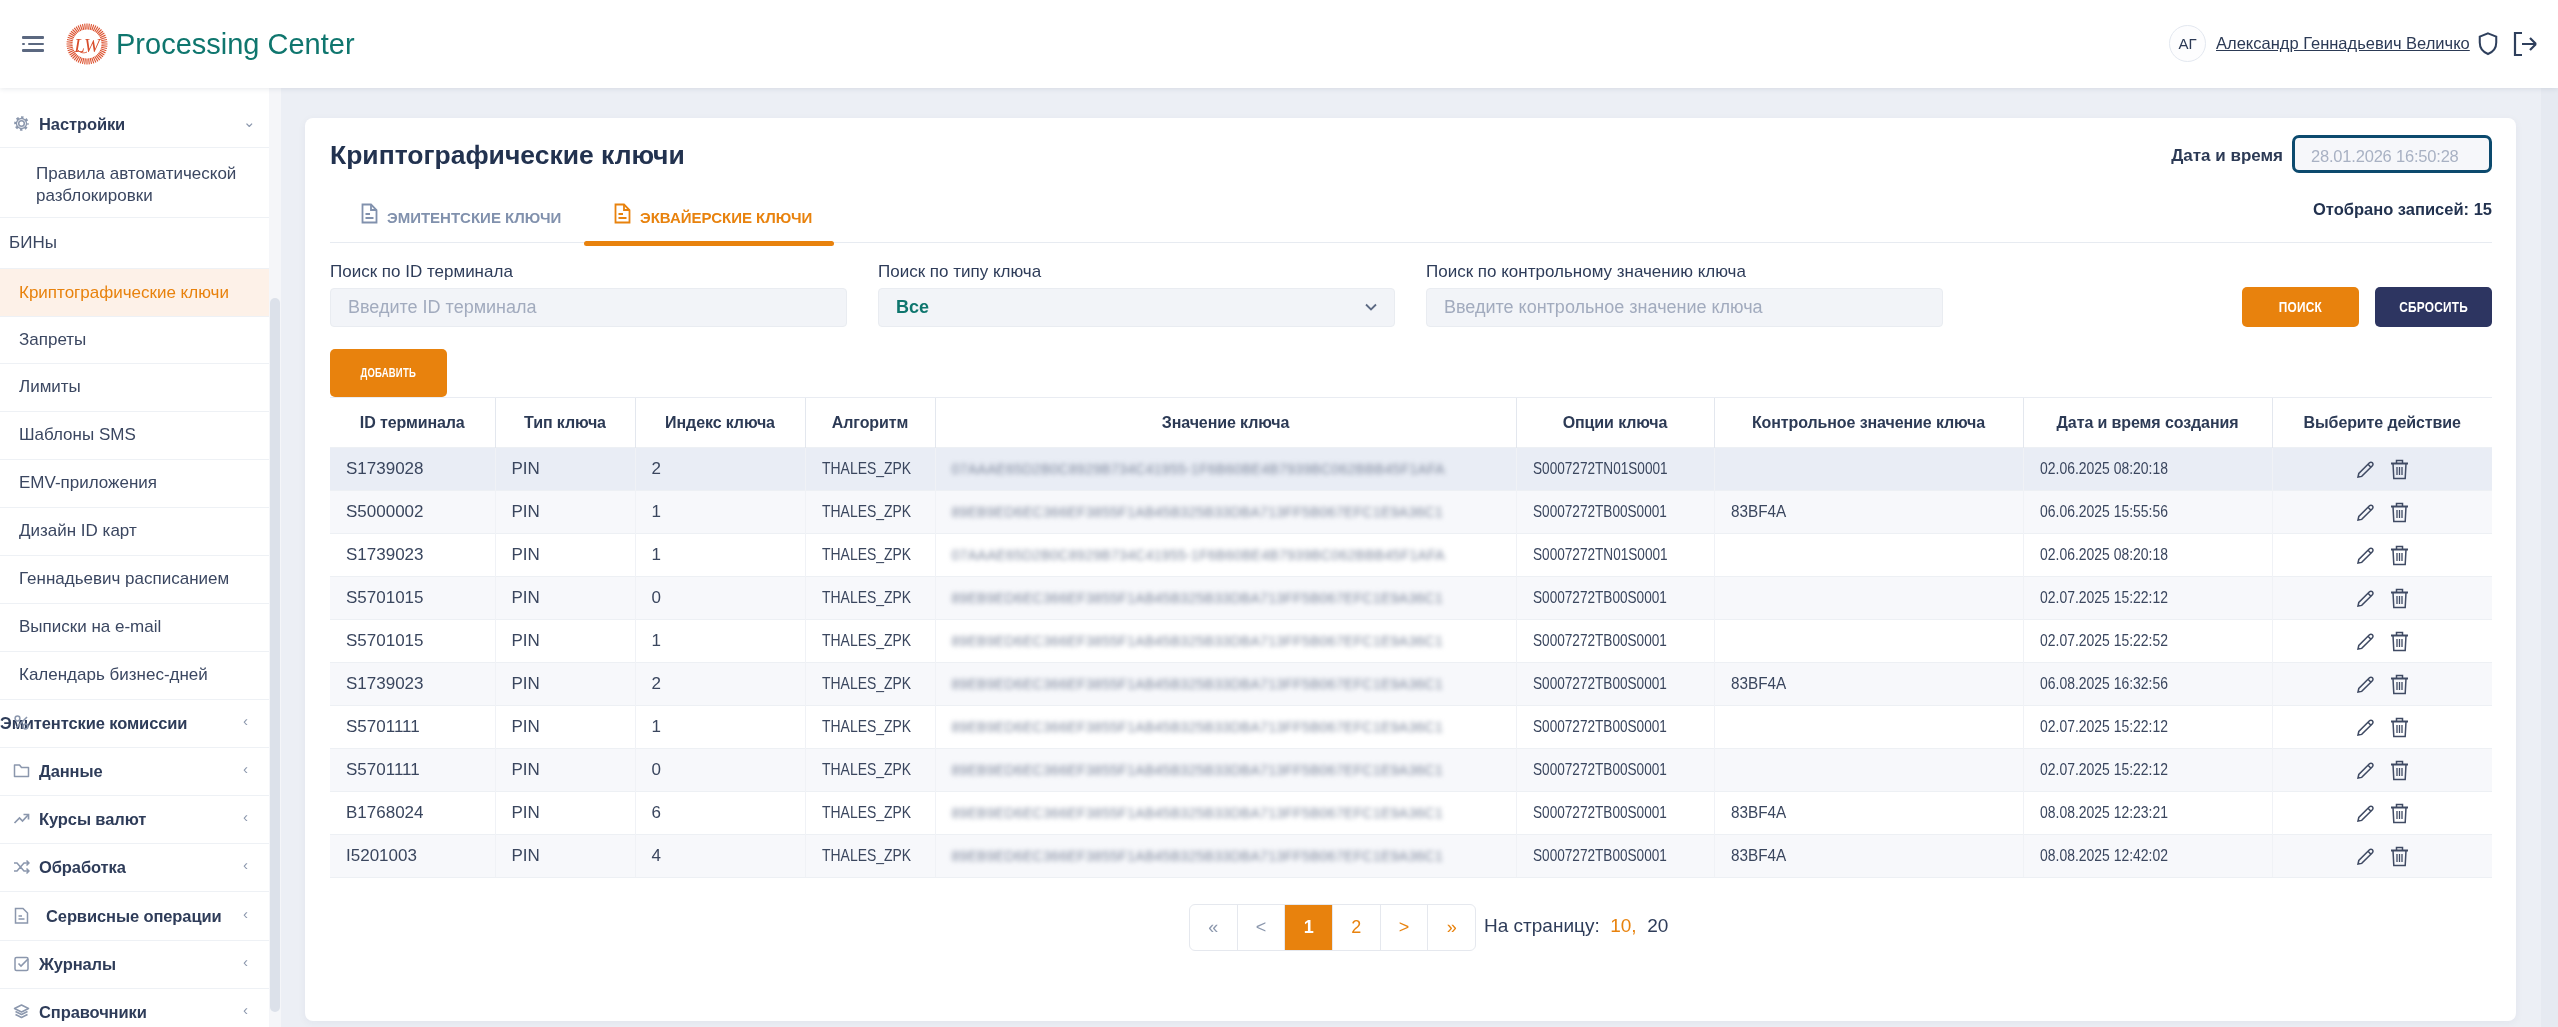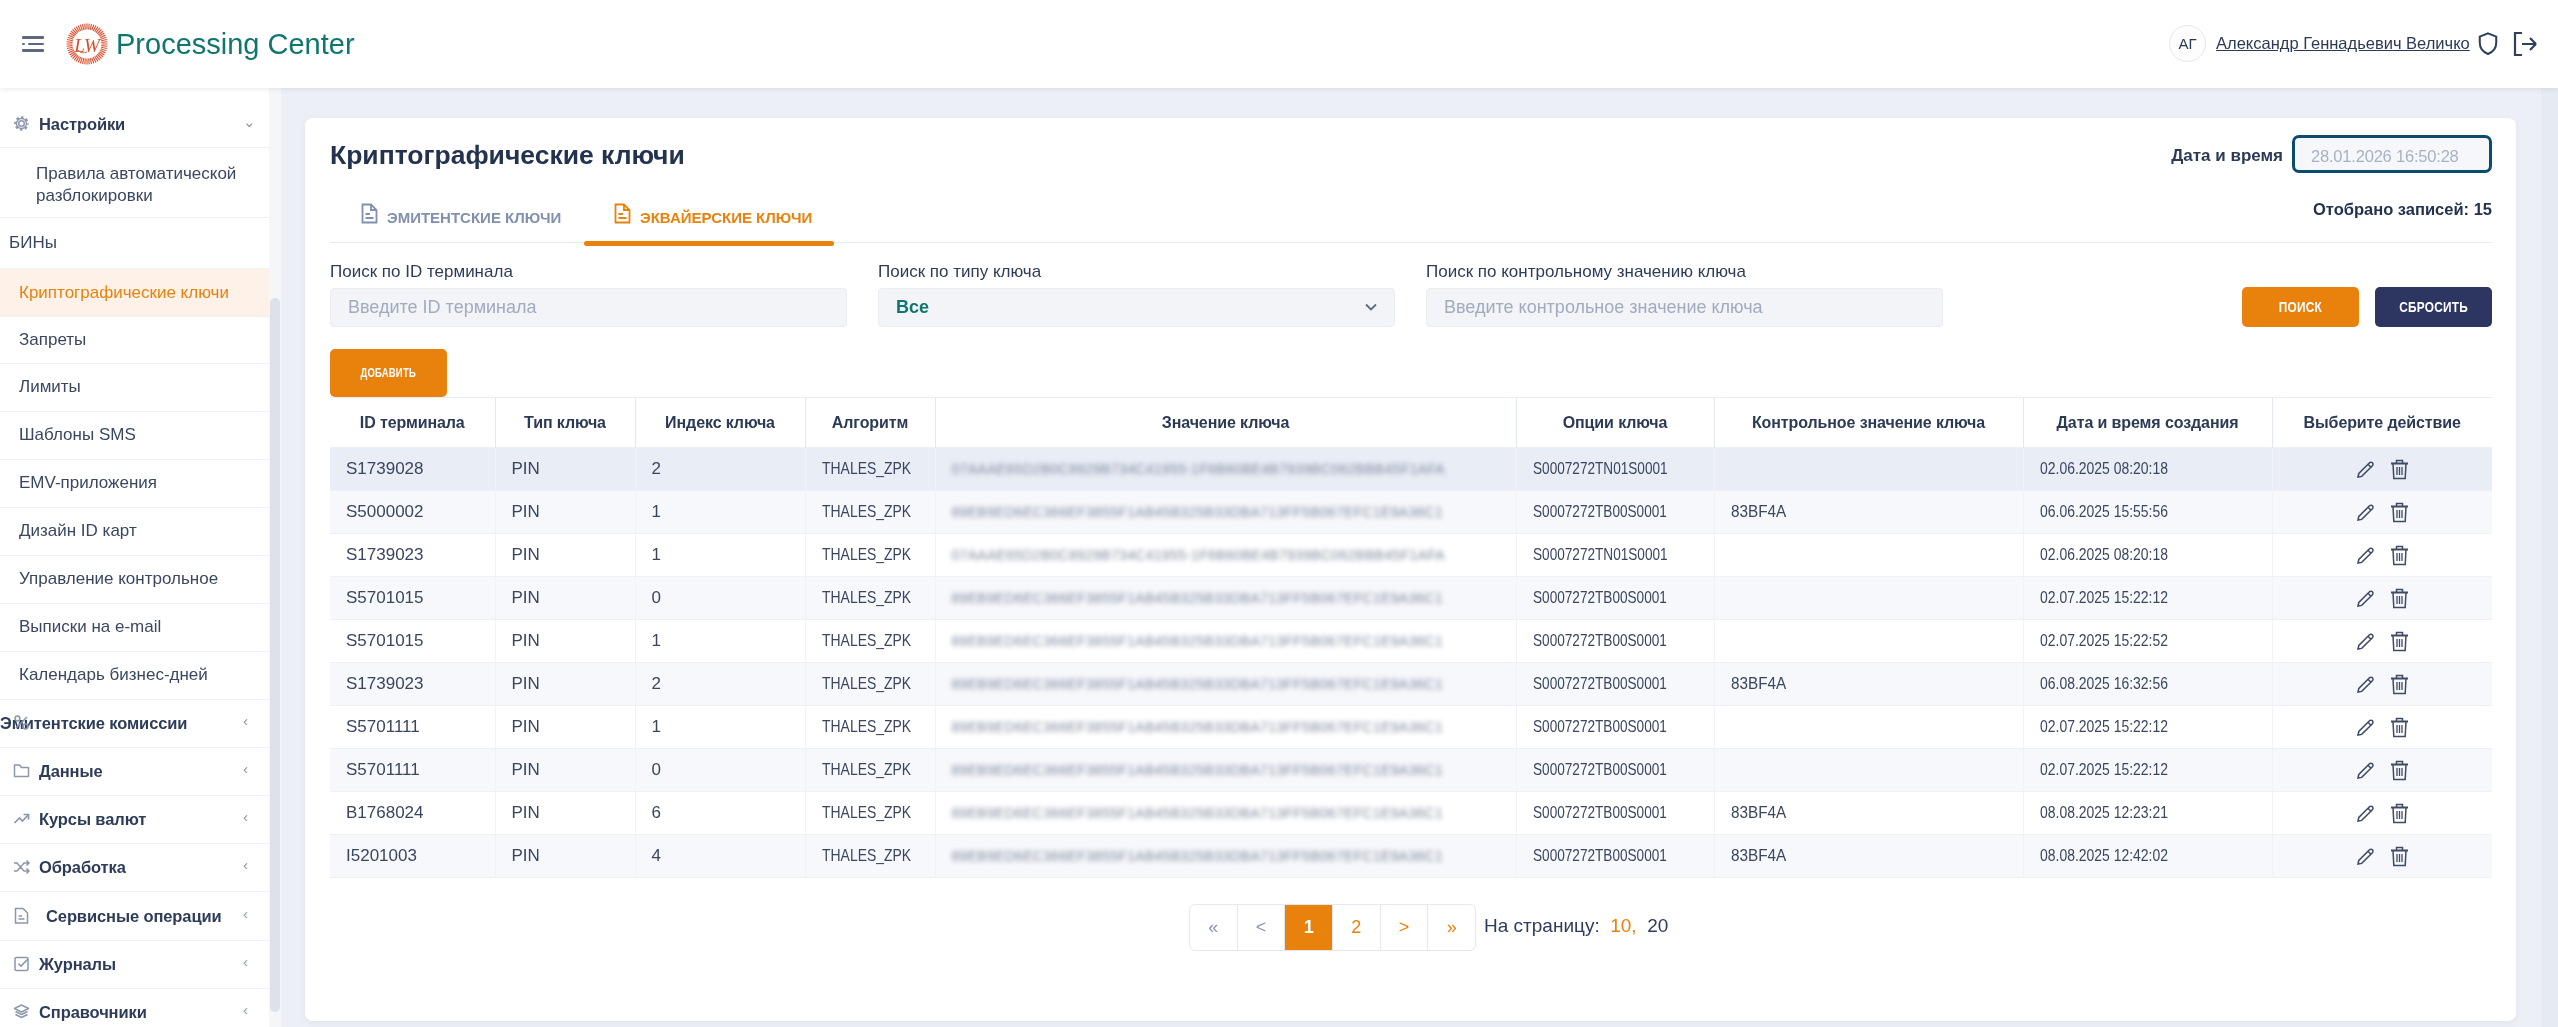--- a/index.html
+++ b/index.html
@@ -132,21 +132,21 @@
     <div class="mitem " style="top:240px; left:0; padding-left:19px; height:24px; line-height:24px;">Запреты</div>
     <div class="sep" style="top:275px"></div>
     <div class="mitem " style="top:287px; left:0; padding-left:19px; height:24px; line-height:24px;">Лимиты</div>
     <div class="sep" style="top:323px"></div>
     <div class="mitem " style="top:335px; left:0; padding-left:19px; height:24px; line-height:24px;">Шаблоны SMS</div>
     <div class="sep" style="top:371px"></div>
     <div class="mitem " style="top:383px; left:0; padding-left:19px; height:24px; line-height:24px;">EMV-приложения</div>
     <div class="sep" style="top:419px"></div>
     <div class="mitem " style="top:431px; left:0; padding-left:19px; height:24px; line-height:24px;">Дизайн ID карт</div>
     <div class="sep" style="top:467px"></div>
-    <div class="mitem " style="top:479px; left:0; padding-left:19px; height:24px; line-height:24px;">Управление контрольное</div>
+    <div class="mitem " style="top:479px; left:0; padding-left:19px; height:24px; line-height:24px;">Геннадьевич расписанием</div>
     <div class="sep" style="top:515px"></div>
     <div class="mitem " style="top:527px; left:0; padding-left:19px; height:24px; line-height:24px;">Выписки на e-mail</div>
     <div class="sep" style="top:563px"></div>
     <div class="mitem " style="top:575px; left:0; padding-left:19px; height:24px; line-height:24px;">Календарь бизнес-дней</div>
     <div class="sep" style="top:611px"></div>
     <div class="mitem mhead" style="top:623px; height:24px; line-height:24px;">Эмитентские комиссии</div>
     <svg class="sicon" style="top:626px" viewBox="0 0 17 17">
       <path d="M3 14 L14 3" stroke="#8b97ad" stroke-width="1.6" fill="none"></path>
       <circle cx="4.5" cy="4.5" r="2.4" stroke="#8b97ad" stroke-width="1.5" fill="none"></circle>
       <circle cx="12.5" cy="12.5" r="2.4" stroke="#8b97ad" stroke-width="1.5" fill="none"></circle>

